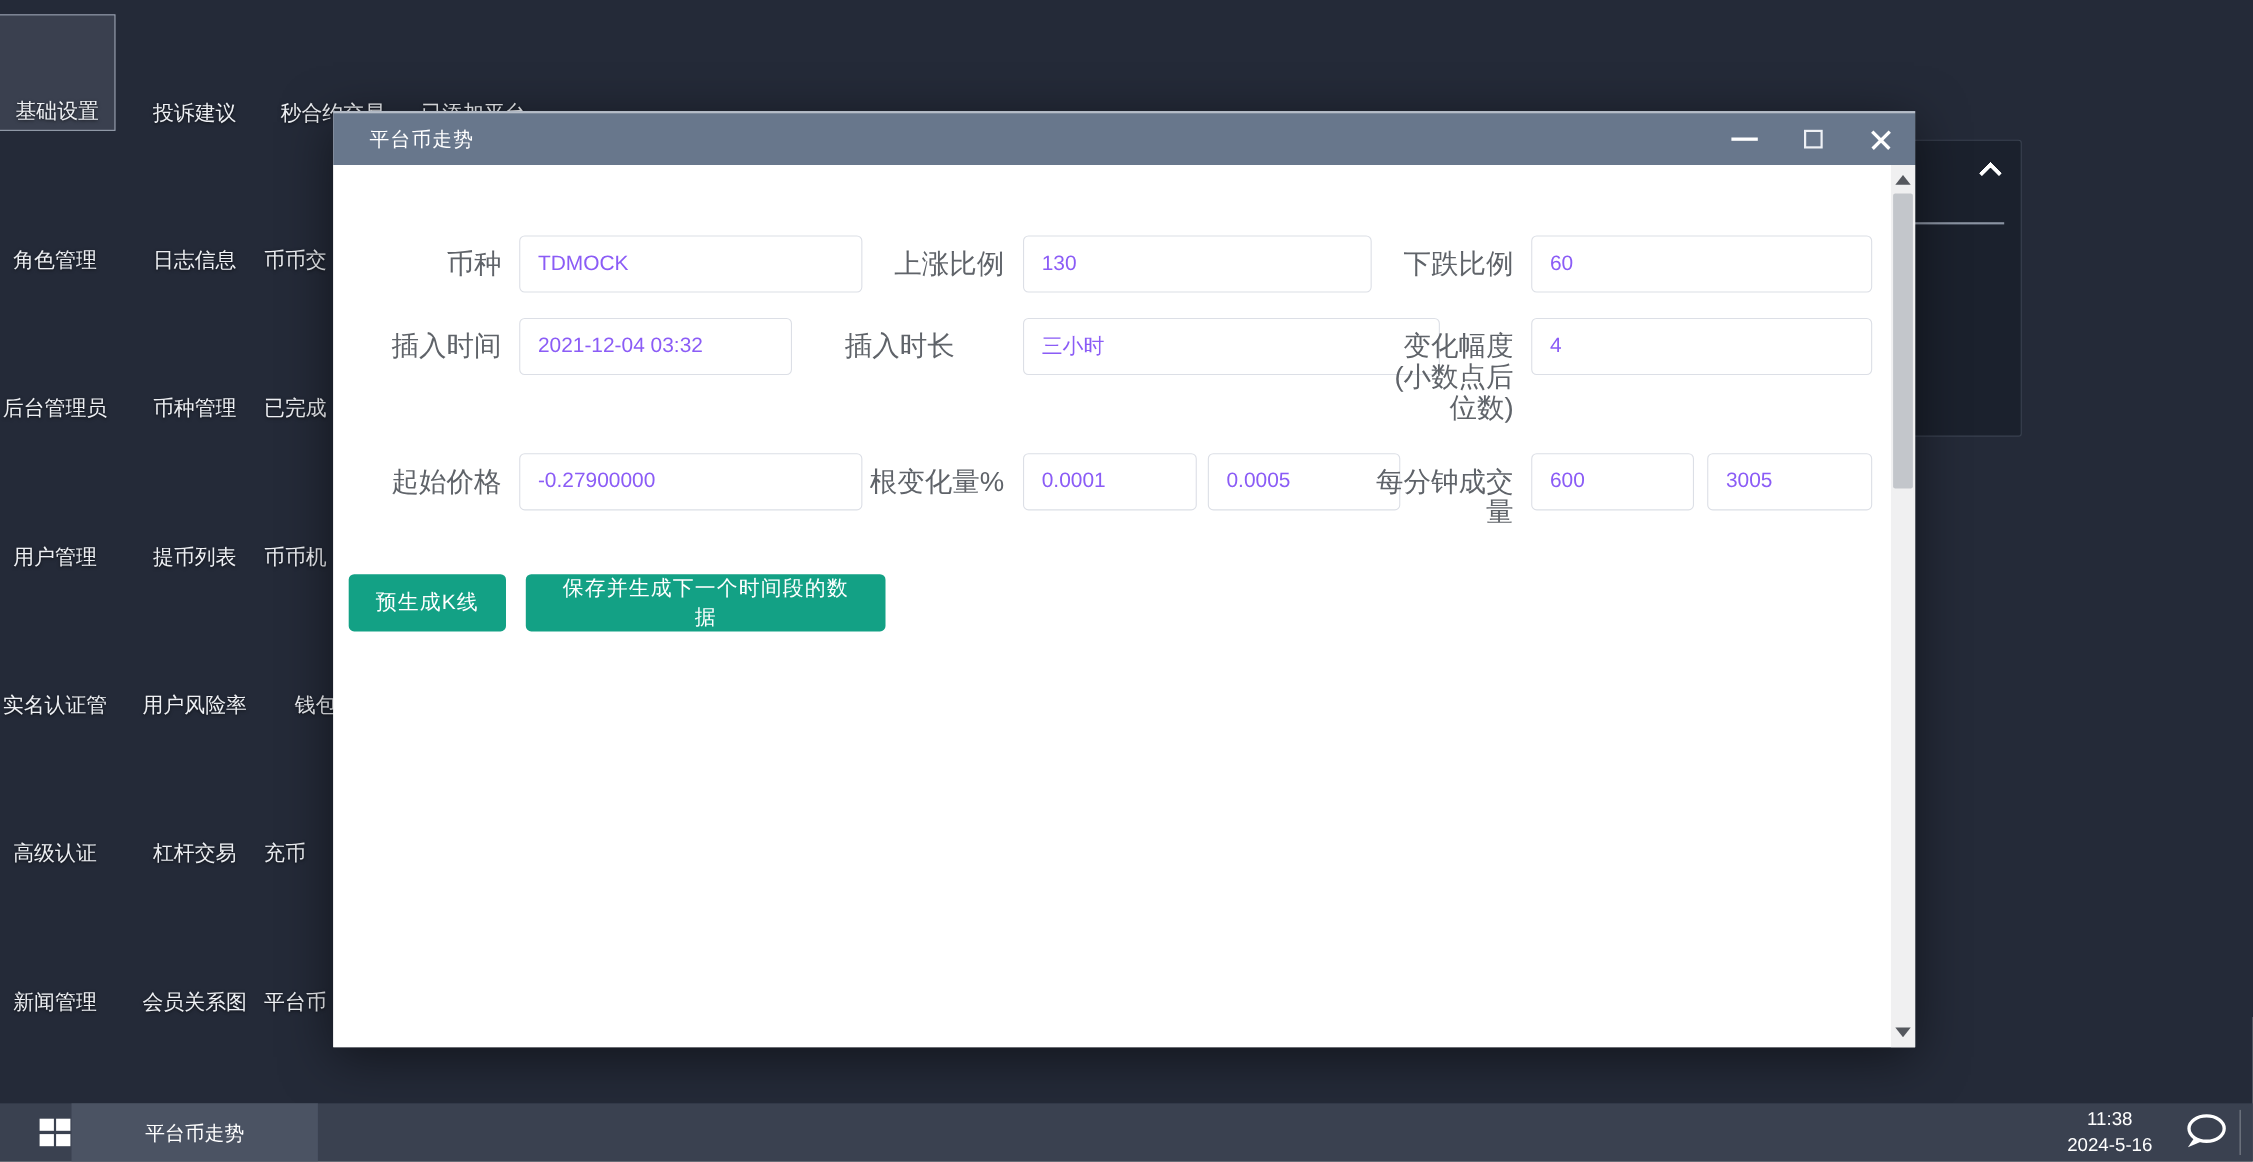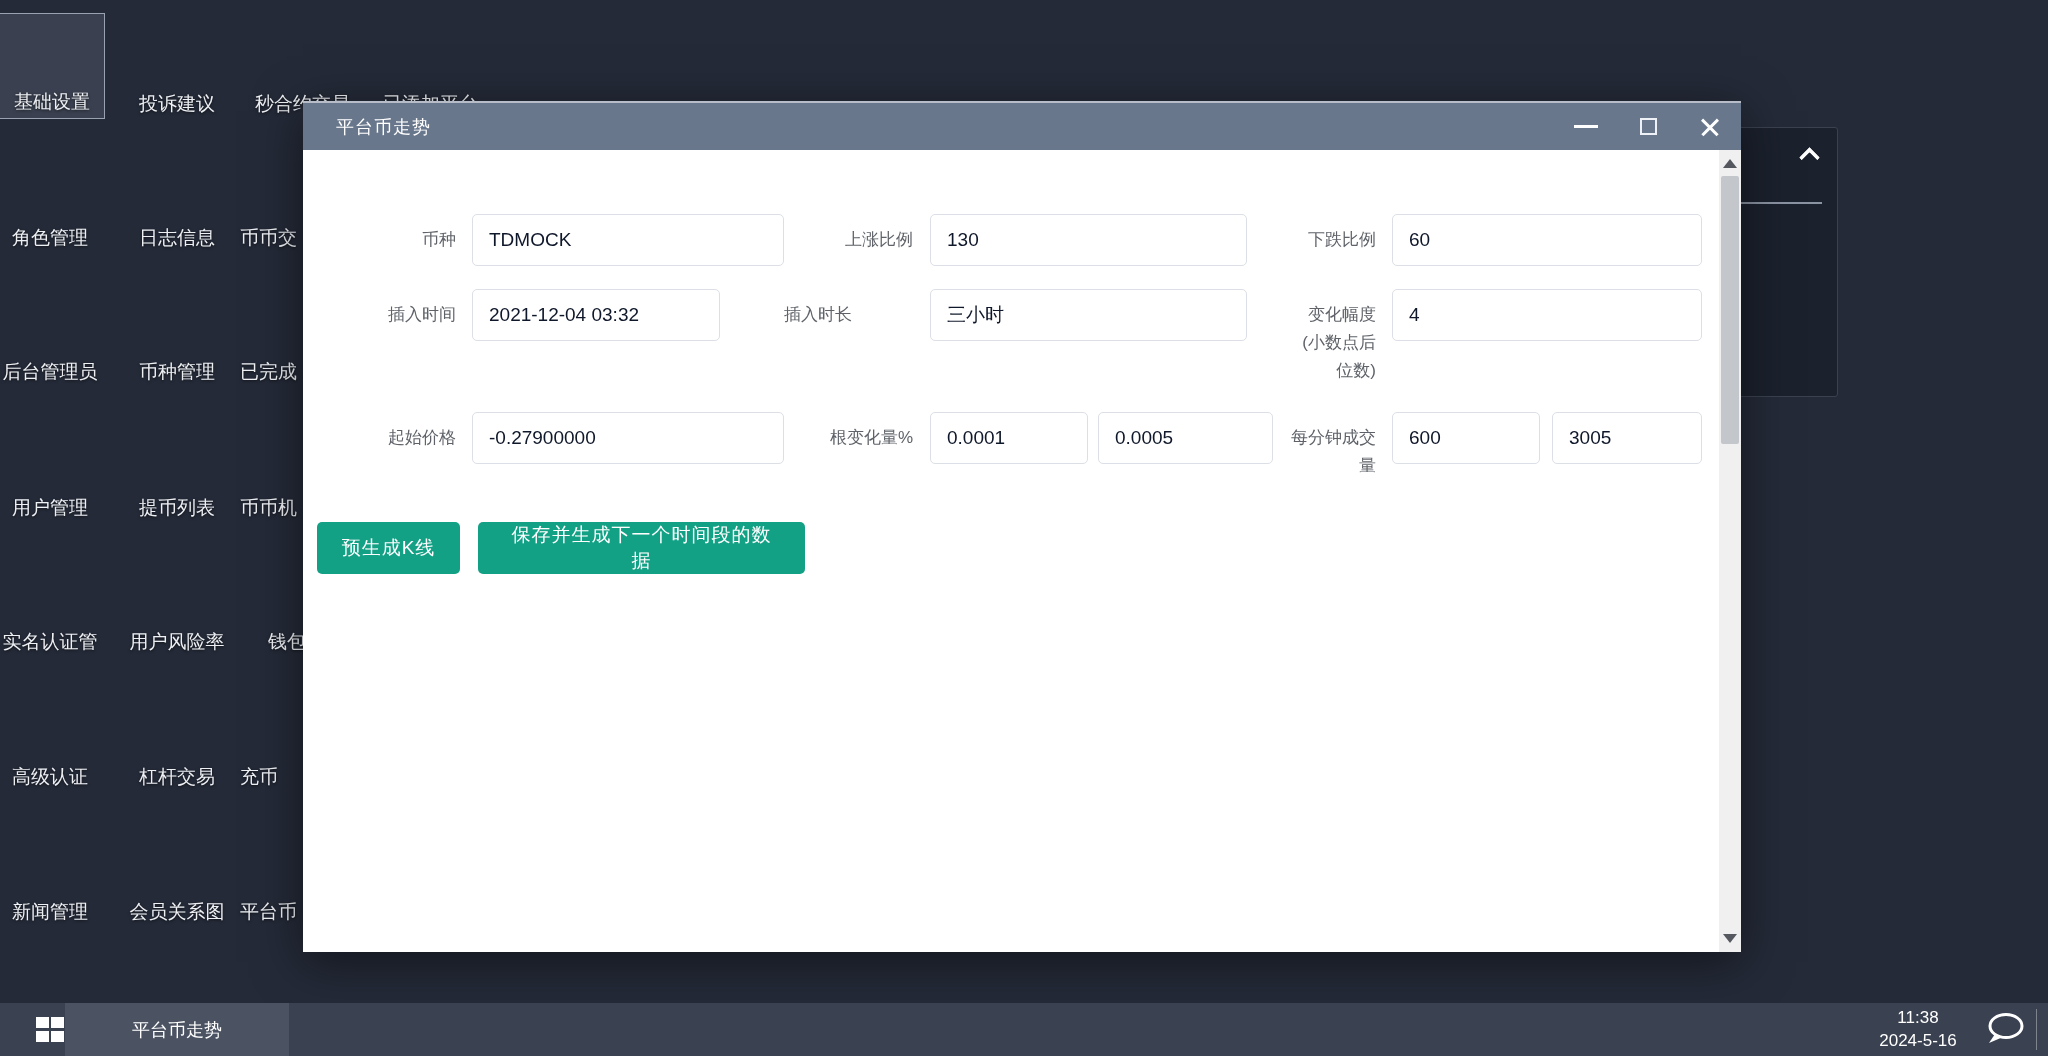--- a/index.html
+++ b/index.html
@@ -80,29 +80,29 @@
     width:22px; height:2.5px; background:#ffffff;
   }
   .glyph-close::before { transform:rotate(45deg); }
   .glyph-close::after  { transform:rotate(-45deg); }
 
   .modal-body { position:relative; width:100%; height:802px; background:#fff; }
 
   
   .f-label {
     position:absolute;
-    color:#5f6369; font-size:17px; text-align:right;
+    color:#5f6369; font-size:25px; text-align:right;
     line-height:52px; white-space:nowrap;
   }
   .f-label.multiline { line-height:28px; }
   .f-input {
     position:absolute; height:52px;
     border:1px solid #dcdfe6; border-radius:5px;
     font-family:"Liberation Sans", sans-serif;
-    font-size:19px; color:#0f172a;
+    font-size:19px; color:#8b5cf6;
     padding:12px 16px; outline:none; background:#fff;
   }
   .btn {
     position:absolute; height:52px;
     background:#13a185; color:#ffffff;
     border:none; border-radius:5px;
     font-family:"Liberation Sans", sans-serif;
     font-size:19px; padding:0 24px; cursor:pointer;
     letter-spacing:1px;
   }
@@ -221,21 +221,21 @@
     <div class="f-label" style="left:0; width:153px; top:64px;">币种</div>
     <input class="f-input" style="left: 169px; width: 312px; top: 64px;" value="TDMOCK">
     <div class="f-label" style="left:420px; width:190px; top:64px;">上涨比例</div>
     <input class="f-input" style="left: 627px; width: 317px; top: 64px;" value="130">
     <div class="f-label" style="left:880px; width:193px; top:64px;">下跌比例</div>
     <input class="f-input" style="left: 1089px; width: 310px; top: 64px;" value="60">
 
     <div class="f-label" style="left:0; width:153px; top:139px;padding-left:16px;">插入时间</div>
     <input class="f-input" style="left: 169px; width: 248px; top: 139px;" value="2021-12-04 03:32">
     <div class="f-label" style="left:420px; width:190px; top:139px;text-align:center;">插入时长</div>
-    <input class="f-input" style="left: 627px; width: 317px; top: 139px;" value="三小时">
+    <input class="f-input" style="left: 627px; width: 379px; top: 139px;" value="三小时">
     <div class="f-label multiline" style="left:880px; width:193px; top:151px;">
       <span>变化幅度</span><br>
       <span>(小数点后</span><br>
       <span>位数)</span>
     </div>
     <input class="f-input" style="left: 1089px; width: 310px; top: 139px;" value="4">
 
     <div class="f-label" style="left:0; width:153px; top:262px;">起始价格</div>
     <input class="f-input" style="left: 169px; width: 312px; top: 262px;" value="-0.27900000">
     <div class="f-label" style="left:420px; width:190px; top:262px;">根变化量%</div>

